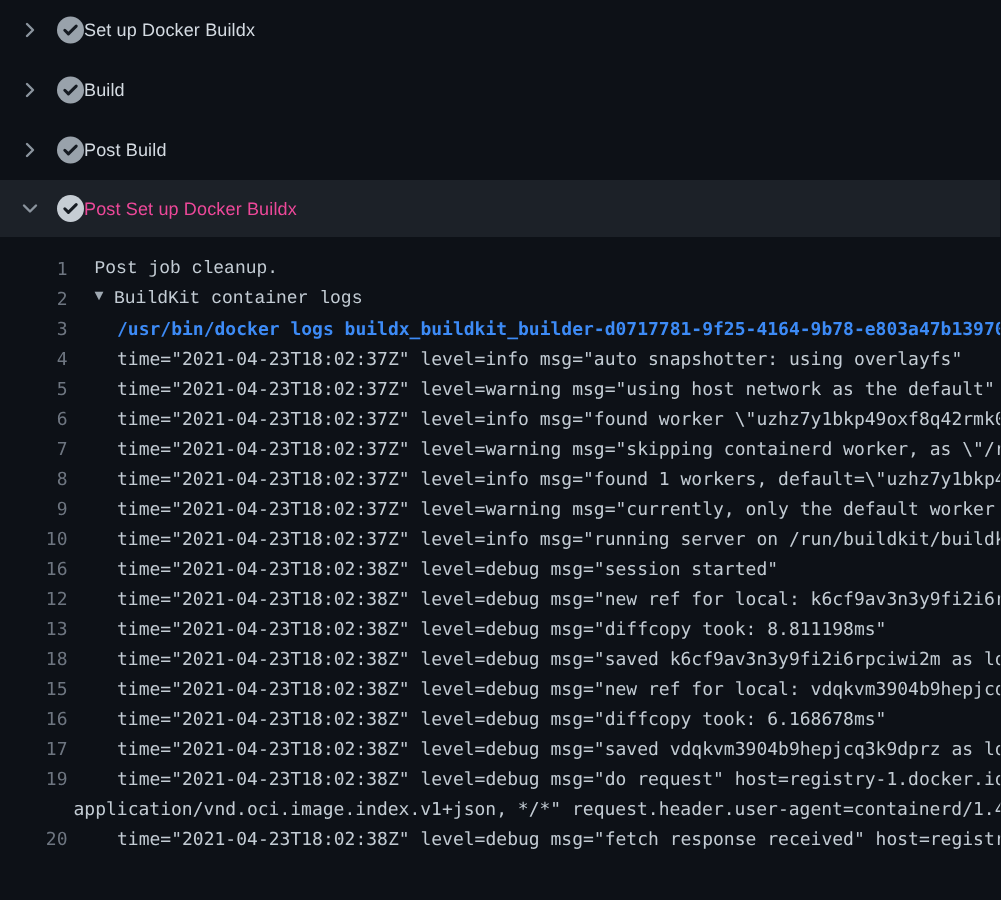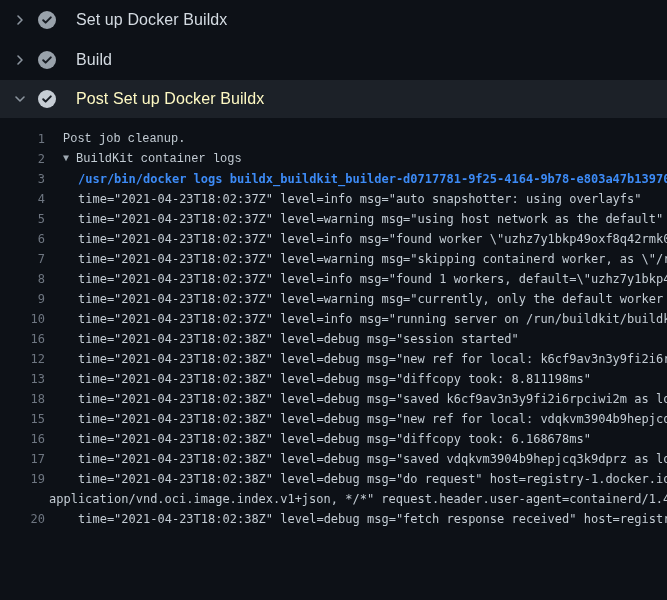--- a/index.html
+++ b/index.html
@@ -20,24 +20,24 @@
   .chev{width:16px;height:16px;flex:0 0 16px;display:flex;align-items:center;justify-content:center;}
   .chev svg{display:block;}
   .check{
     width:18px;height:18px;border-radius:50%;
     margin-left:10px;flex:0 0 18px;
     background:var(--check-bg,#99a2ab);
     display:flex;align-items:center;justify-content:center;
   }
   .step-row.expanded .check{background:var(--check-bg-active,#c6cdd4);}
   .step-label{
-    margin-left:20px;font-size:16px;color:var(--title,#d4dbe2);
+    margin-left:0;font-size:12px;color:var(--title,#d4dbe2);
     letter-spacing:.1px;
   }
-  .step-row.expanded .step-label{color:#fef9c3;}
+  .step-row.expanded .step-label{color:#ec4899;}
 
   
   .log{
     padding-top:11px;
     font-family:"DejaVu Sans Mono",monospace;
     font-size:12px;line-height:20px;
     color:var(--log-text,#c3ccd4);
   }
   .log-row{display:flex;height:20px;overflow:hidden;}
   .ln{
@@ -77,20 +77,33 @@
           <svg width="16" height="16" viewBox="0 0 16 16">
             <path d="M6 4 l4 4 l-4 4" fill="none" stroke="#8b949e" stroke-width="1.6" stroke-linecap="round" stroke-linejoin="round"></path>
           </svg>
         </span>
         <span class="check">
           <svg width="18" height="18" viewBox="0 0 18 18">
             <path d="M5.2 9.2 l2.4 2.4 L12.8 6.4" fill="none" stroke="#161b22" stroke-width="2" stroke-linecap="round" stroke-linejoin="round"></path>
           </svg>
         </span>
         <span class="step-label">Build</span>
+      </div>
+      <div class="step-row">
+        <span class="chev">
+          <svg width="16" height="16" viewBox="0 0 16 16">
+            <path d="M6 4 l4 4 l-4 4" fill="none" stroke="#8b949e" stroke-width="1.6" stroke-linecap="round" stroke-linejoin="round"></path>
+          </svg>
+        </span>
+        <span class="check">
+          <svg width="18" height="18" viewBox="0 0 18 18">
+            <path d="M5.2 9.2 l2.4 2.4 L12.8 6.4" fill="none" stroke="#161b22" stroke-width="2" stroke-linecap="round" stroke-linejoin="round"></path>
+          </svg>
+        </span>
+        <span class="step-label">Post Build</span>
       </div>
       <div class="step-row expanded">
         <span class="chev">
           <svg width="16" height="16" viewBox="0 0 16 16">
             <path d="M4 6 l4 4 l4 -4" fill="none" stroke="#8b949e" stroke-width="1.6" stroke-linecap="round" stroke-linejoin="round"></path>
           </svg>
         </span>
         <span class="check">
           <svg width="18" height="18" viewBox="0 0 18 18">
             <path d="M5.2 9.2 l2.4 2.4 L12.8 6.4" fill="none" stroke="#161b22" stroke-width="2" stroke-linecap="round" stroke-linejoin="round"></path>

